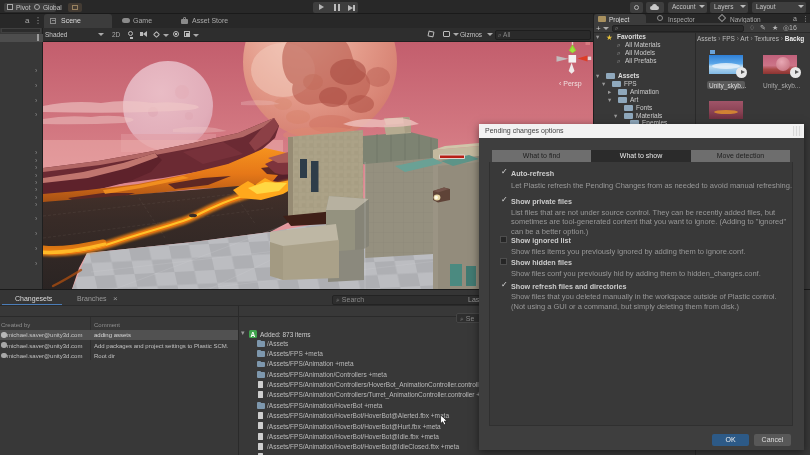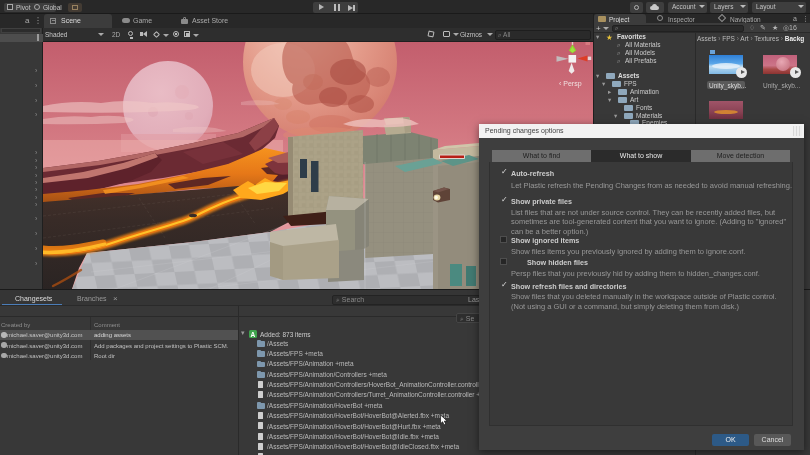--- a/index.html
+++ b/index.html
@@ -480,25 +480,25 @@
 
   <div class="abs" style="left:489px;top:162px;width:304px;height:264px;background:#393939;border:1px solid #303030;border-top:none;"></div>
   <div id="dlgitems" style="position:absolute;left:489px;top:162px;width:304px;">
     <div class="abs" style="left:12px;top:5px;color:#ddd;font-size:8px;">✓</div>
     <div class="abs" style="left:22px;top:7px;font-size:7.2px;font-weight:bold;color:#ccc;">Auto-refresh</div>
     <div class="abs" style="left:22px;top:18.5px;font-size:7.5px;color:#989898;">Let Plastic refresh the Pending Changes from as needed to avoid manual refreshing.</div>
     <div class="abs" style="left:12px;top:33px;color:#ddd;font-size:8px;">✓</div>
     <div class="abs" style="left:22px;top:35px;font-size:7.2px;font-weight:bold;color:#ccc;">Show private files</div>
     <div class="abs" style="left:22px;top:45.5px;font-size:7.5px;color:#989898;line-height:9.5px;white-space:nowrap;">List files that are not under source control. They can be recently added files, but<br>sometimes are tool-generated content that you want to ignore. (Adding to "ignored"<br>can be a better option.)</div>
     <div class="abs" style="left:11px;top:73.5px;width:7px;height:7px;background:#262626;border:1px solid #4e4e4e;"></div>
-    <div class="abs" style="left:22px;top:74px;font-size:7.2px;font-weight:bold;color:#ccc;">Show ignored items</div>
+    <div class="abs" style="left:22px;top:74px;font-size:7.2px;font-weight:bold;color:#ccc;">Show ignored list</div>
     <div class="abs" style="left:22px;top:85px;font-size:7.5px;color:#989898;">Show files items you previously ignored by adding them to ignore.conf.</div>
     <div class="abs" style="left:11px;top:95.5px;width:7px;height:7px;background:#262626;border:1px solid #4e4e4e;"></div>
-    <div class="abs" style="left:38px;top:96px;font-size:7.2px;font-weight:bold;color:#ccc;">Show hidden files</div>
-    <div class="abs" style="left:22px;top:107px;font-size:7.5px;color:#989898;">Persp files that you previously hid by adding them to hidden_changes.conf.</div>
+    <div class="abs" style="left:22px;top:96px;font-size:7.2px;font-weight:bold;color:#ccc;">Show hidden files</div>
+    <div class="abs" style="left:22px;top:107px;font-size:7.5px;color:#989898;">Show files conf you previously hid by adding them to hidden_changes.conf.</div>
     <div class="abs" style="left:12px;top:118px;color:#ddd;font-size:8px;">✓</div>
     <div class="abs" style="left:22px;top:119.5px;font-size:7.2px;font-weight:bold;color:#ccc;">Show refresh files and directories</div>
     <div class="abs" style="left:22px;top:130px;font-size:7.5px;color:#989898;line-height:9.5px;white-space:nowrap;">Show files that you deleted manually in the workspace outside of Plastic control.<br>(Not using a GUI or a command, but simply deleting them from disk.)</div>
   </div>
 
   <div class="abs" style="left:712px;top:434px;width:37px;height:12px;background:#2d5a87;border-radius:2px;color:#eee;font-size:7px;text-align:center;line-height:12px;">OK</div>
   <div class="abs" style="left:754px;top:434px;width:37px;height:12px;background:#585858;border-radius:2px;color:#ddd;font-size:7px;text-align:center;line-height:12px;">Cancel</div>
 </div>
 
 <svg class="abs" style="left:439px;top:414px;" width="11" height="13" viewBox="0 0 14 16">

